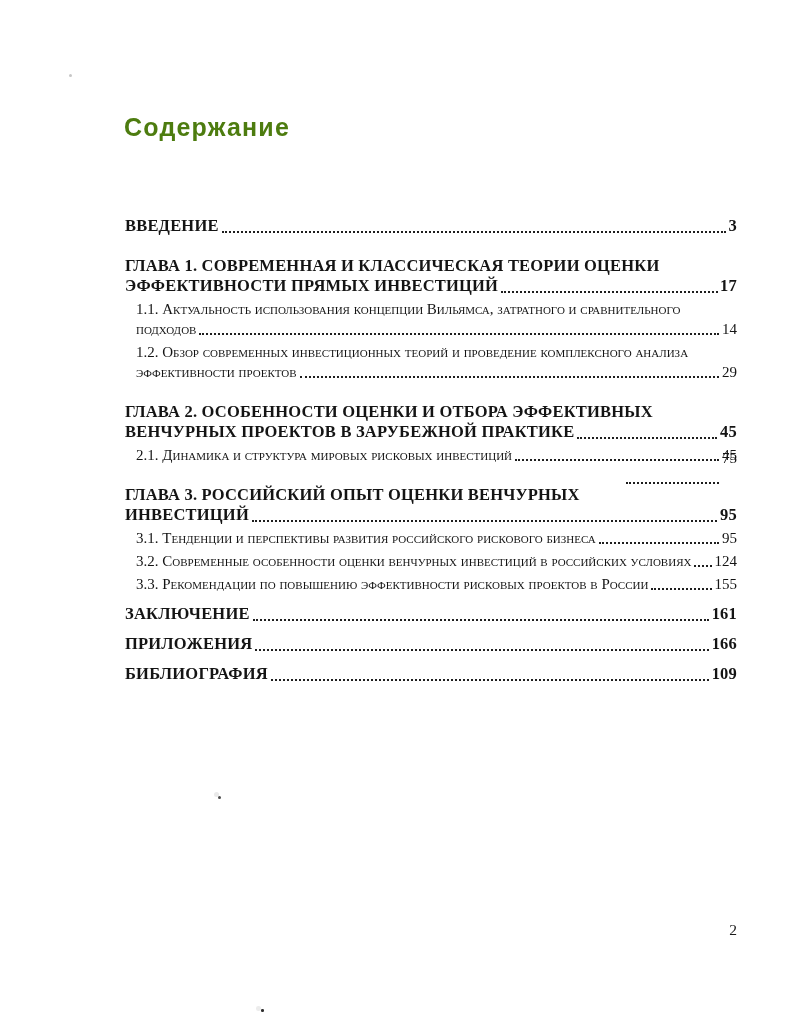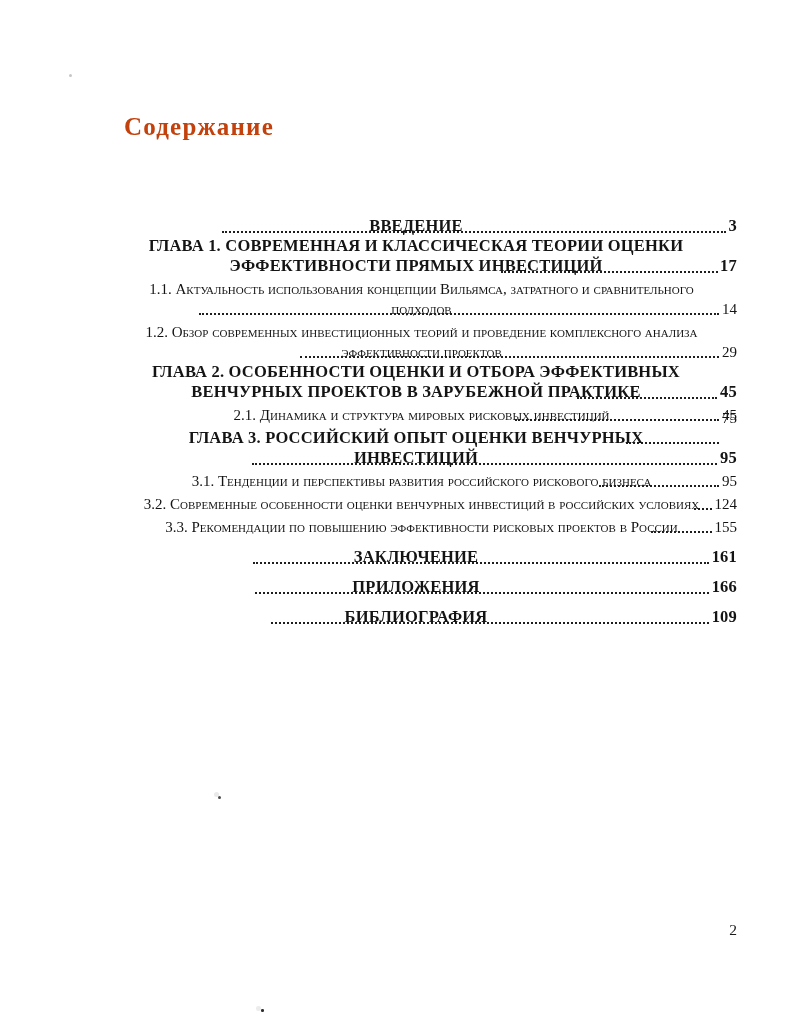--- a/index.html
+++ b/index.html
@@ -10,44 +10,43 @@
     overflow: hidden;
     font-family: "Liberation Serif", serif;
     color: #141414;
   }
   .sheet { position: absolute; inset: 0; background: #ffffff; }
 
   .doc-title {
     position: absolute;
     left: 124px;
     top: 113px;
-    font-family: Liberation Serif, serif;
+    font-family: Liberation Sans, sans-serif;
     font-weight: bold;
     font-size: 25px;
     letter-spacing: 1.2px;
-    color: #c2410c;
+    color: #4d7c0f;
     white-space: nowrap;
   }
 
   .toc {
     position: absolute;
     left: 125px;
     top: 216px;
     width: 612px;
   }
   .toc-entry {
     position: relative;
     line-height: 20px;
     padding-right: 30px;
-    text-align: center;
   }
   .toc-entry.chapter {
     font-weight: bold;
     font-size: 16.5px;
-    margin-top: 0;
+    margin-top: 20px;
     letter-spacing: 0.2px;
   }
   .toc-entry.section {
     font-size: 15px;
     font-variant: small-caps;
     padding-left: 11px;
     margin-top: 3px;
   }
   .toc-entry.gap-lg { margin-top: 10px; }
   .toc-entry:first-child { margin-top: 0; }

